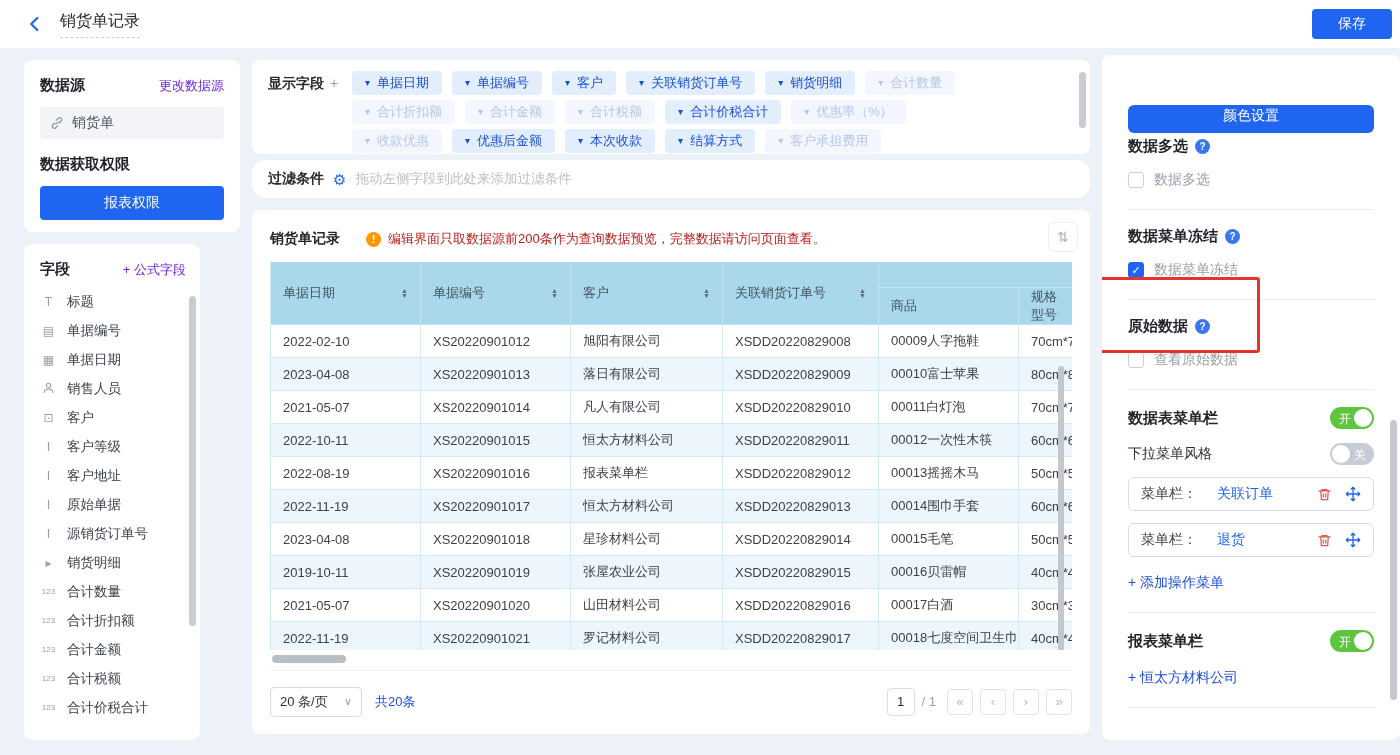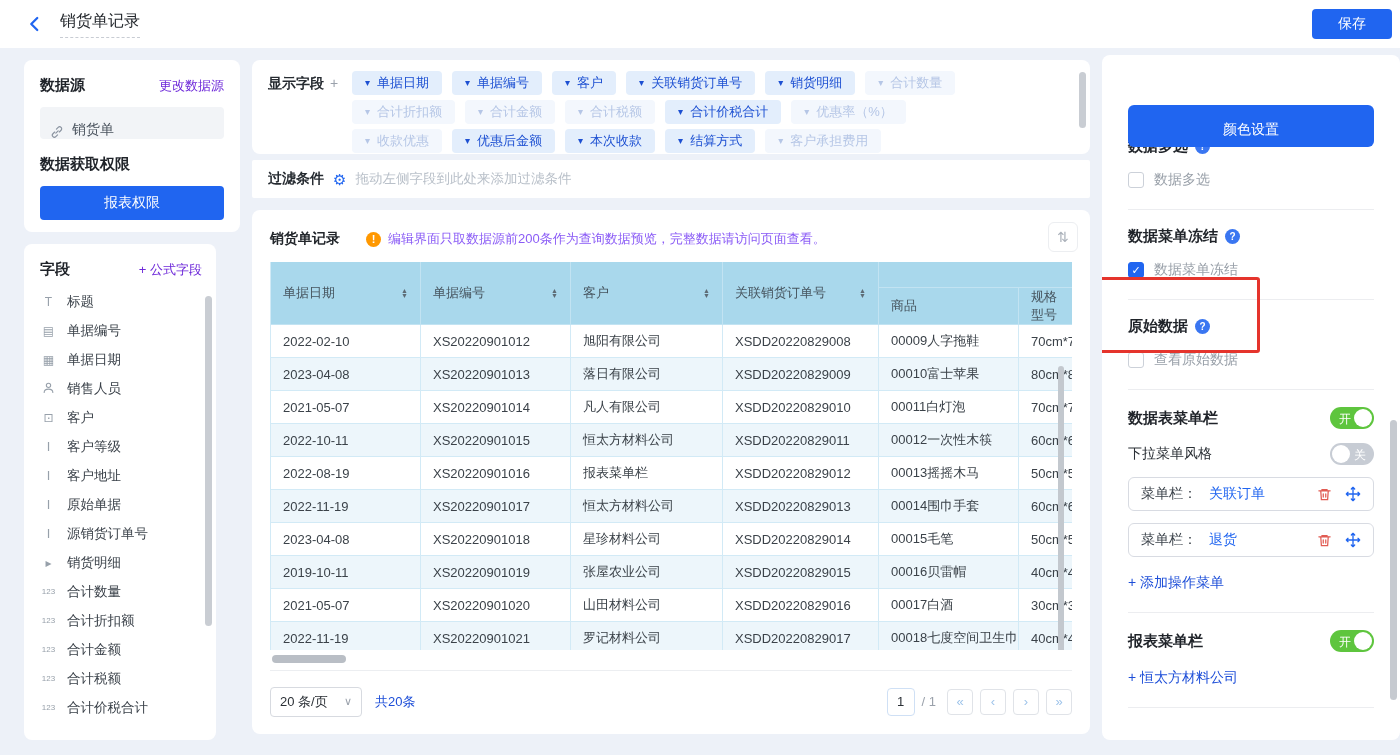--- a/index.html
+++ b/index.html
@@ -21,26 +21,26 @@
     border-bottom:1px dashed #c8ccd3; }
   .save-btn { margin-left:auto; width:80px; height:30px; background:#2065f0; color:#fff;
     border:none; border-radius:4px; font-size:14px; cursor:pointer; font-family:inherit; }
 
   
   .ds-card { left:24px; top:60px; width:216px; height:172px; padding:16px 16px; }
   .rowflex { display:flex; align-items:center; justify-content:space-between; }
   .sec-title { font-size:15px; font-weight:bold; color:#1f2329; }
   .blue-link { font-size:13px; color:#6d28d9; cursor:pointer; text-decoration:none; }
   .ds-item { margin-top:12px; background:#f2f4f7; border-radius:4px; height:32px;
-    display:flex; align-items:flex-end; gap:8px; padding:0 10px; font-size:14px; color:#4a535e; }
+    display:flex; align-items:center; gap:8px; padding:0 10px; font-size:14px; color:#4a535e; }
   .perm-title { margin-top:16px; }
   .perm-btn { margin-top:12px; width:100%; height:34px; background:#2065f0; color:#fff;
     border:none; border-radius:4px; font-size:14px; cursor:pointer; font-family:inherit; }
 
-  .fields-card { left:24px; top:244px; width:192px; height:496px; padding:16px 14px 8px 16px; overflow:hidden; }
+  .fields-card { left:24px; top:244px; width:176px; height:496px; padding:16px 14px 8px 16px; overflow:hidden; }
   .field-list { margin-top:8px; }
   .field-item { height:29px; display:flex; align-items:center; gap:10px; cursor:pointer; }
   .ficon { width:17px; font-size:12px; color:#97a0aa; text-align:center; flex:0 0 17px; line-height:1; }
   .ficon.num { font-size:8px; letter-spacing:0; }
   .flabel { font-size:13.5px; color:#3b424a; }
   .vthumb { position:absolute; background:#c9cdd3; border-radius:4px; }
   .fields-thumb { right:4px; top:52px; width:7px; height:330px; }
 
   
   .display-card { left:252px; top:60px; width:838px; height:94px; padding:11px 14px 8px 16px;
@@ -50,34 +50,34 @@
   .chip-rows { flex:1; }
   .chip-row { display:flex; gap:10px; margin-bottom:5px; }
   .chip { height:24px; display:inline-flex; align-items:center; gap:7px; padding:0 13px;
     border-radius:4px; font-size:13px; cursor:pointer; white-space:nowrap; }
   .chip .caret { font-size:10px; line-height:1; }
   .chip.on  { background:#e3eefc; color:#1d50d2; }
   .chip.off { background:#f3f7fd; color:#b5c6e6; }
   .display-thumb { right:4px; top:12px; width:7px; height:56px; }
 
   
-  .filter-card { left:252px; top:160px; width:838px; height:38px; border-radius:2px;
+  .filter-card { left:252px; top:160px; width:838px; height:38px; border-radius:14px;
     display:flex; align-items:center; gap:9px; padding:0 16px; }
   .filter-label { font-size:14px; font-weight:bold; color:#262b31; }
   .gear { color:#2065f0; font-size:15px; line-height:1; cursor:pointer; }
   .filter-ph { font-size:13.5px; color:#b9c0c9; }
 
   
   .table-card { left:252px; top:210px; width:838px; height:524px; padding:14px 18px 0 18px; }
   .tp-head { display:flex; align-items:center; height:30px; }
   .tp-title { font-size:14px; font-weight:bold; color:#23272c; }
   .warn { display:flex; align-items:center; gap:7px; margin-left:26px; }
   .warn-ic { width:15px; height:15px; border-radius:50%; background:#ff9800; color:#fff;
     font-size:11px; font-weight:bold; display:flex; align-items:center; justify-content:center; }
-  .warn-tx { font-size:13px; color:#8b5cf6; }
+  .warn-tx { font-size:13px; color:#b91c1c; }
   .sort-box { position:absolute; right:12px; top:12px; width:30px; height:30px; border:1px solid #eceef1;
     border-radius:6px; display:flex; align-items:center; justify-content:center;
     color:#aab1ba; font-size:14px; cursor:pointer; background:#fff; }
 
   .tbl-wrap { position:relative; margin-top:8px; width:802px; height:388px; overflow:hidden;
     border-left:1px solid #d2eaf6; }
   table { border-collapse:separate; border-spacing:0; table-layout:fixed; width:802px; }
   col.c1{width:150px} col.c2{width:150px} col.c3{width:152px} col.c4{width:156px} col.c5{width:140px} col.c6{width:54px}
   th { background:#a9d8ec; color:#46545e; font-weight:normal; font-size:13px; text-align:left;
     padding:0 12px; border-right:1px solid #c2e3f2; border-bottom:1px solid #c2e3f2; }
@@ -103,21 +103,21 @@
   .pagebox { width:28px; height:28px; border:1px solid #cfe0f5; border-radius:4px; display:flex;
     align-items:center; justify-content:center; font-size:13px; color:#2b3036; background:#fff; }
   .pof { font-size:13px; color:#9aa1ab; margin-right:4px; }
   .navbtn { width:26px; height:26px; border:1px solid #e0e3e8; border-radius:4px; background:#fff;
     color:#9fc4ea; font-size:13px; display:flex; align-items:center; justify-content:center; cursor:pointer; }
 
   
   .right-panel { position:absolute; left:1102px; top:55px; width:298px; height:685px; background:#fff;
     border-radius:8px; overflow:hidden; }
   .rp-content { position:relative; padding:0 26px; height:100%; }
-  .color-btn { position:absolute; left:26px; right:26px; top:-14px; height:42px; background:#2065f0;
+  .color-btn { position:absolute; left:26px; right:26px; top:-14px; height:28px; background:#2065f0;
     color:#fff; border:none; border-radius:6px; font-size:14px; cursor:pointer; font-family:inherit;
     display:flex; align-items:flex-end; justify-content:center; padding-bottom:8px; }
   .divider { height:1px; background:#ecedf0; }
   .d1 { margin-top:64px; }
   .rp-sec { padding:17px 0 20px 0; }
   .rp-title-row { display:flex; align-items:center; }
   .rp-title { font-size:15px; font-weight:bold; color:#1f2329; }
   .qicon { width:15px; height:15px; border-radius:50%; background:#3a76f1; color:#fff; font-size:10px;
     font-weight:bold; display:inline-flex; align-items:center; justify-content:center; margin-left:7px; cursor:pointer; }
   .cb-row { display:flex; align-items:center; gap:10px; margin-top:15px; cursor:pointer; }
@@ -132,21 +132,21 @@
   .toggle .knob { position:absolute; top:2px; width:18px; height:18px; border-radius:50%; background:#fff; }
   .toggle.on { background:#5ec53e; }
   .toggle.on .knob { right:2px; }
   .toggle.on .tg-tx { position:absolute; left:9px; top:4px; }
   .toggle.off { background:#c7ccd4; }
   .toggle.off .knob { left:2px; }
   .toggle.off .tg-tx { position:absolute; right:8px; top:4px; }
   .sub-row { display:flex; align-items:center; margin-top:14px; }
   .sub-label { font-size:14px; color:#2b3036; }
   .menu-row { margin-top:12px; height:34px; border:1px solid #d8dbe2; border-radius:6px;
-    display:flex; align-items:center; padding:14px 12px; gap:12px; background:#fff; }
+    display:flex; align-items:center; padding:14px 12px; gap:20px; background:#fff; }
   .menu-prefix { font-size:14px; color:#3c434b; }
   .menu-name { font-size:14px; color:#2065f0; }
   .menu-icons { margin-left:auto; display:flex; align-items:center; gap:13px; }
   .iconbtn { display:flex; align-items:center; cursor:pointer; }
   .add-link { margin-top:17px; font-size:14px; color:#1d4ed8; cursor:pointer; display:block; }
   .rp-thumb { right:3px; top:365px; width:7px; height:280px; background:#c6cad0; }
 </style>
 </head>
 <body>
 

